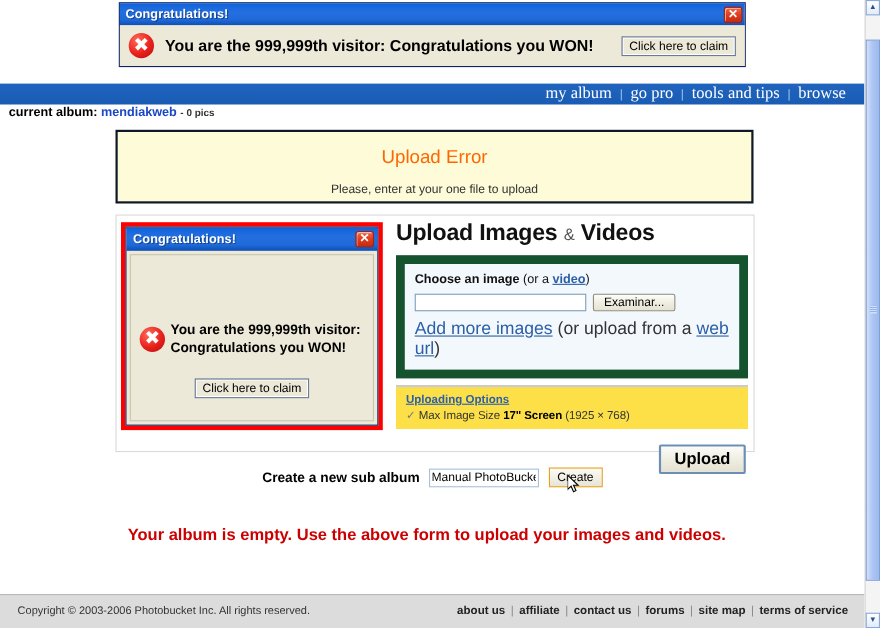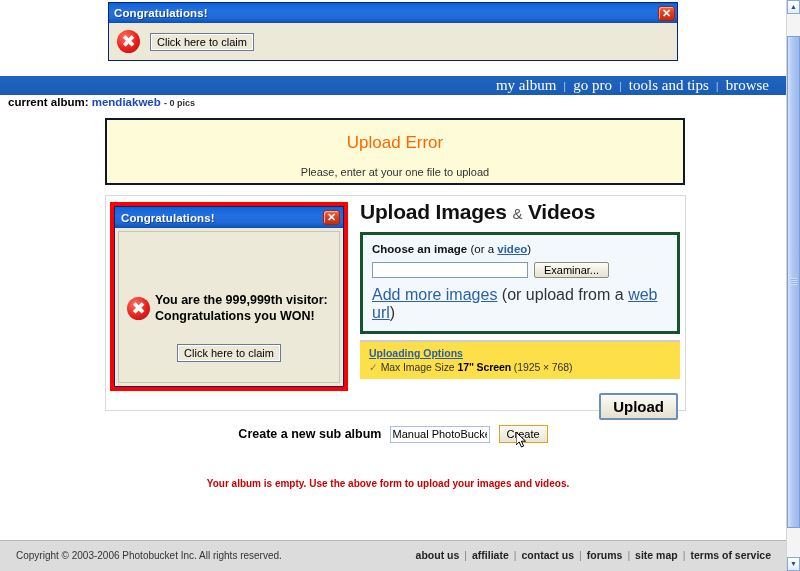--- a/index.html
+++ b/index.html
@@ -243,21 +243,21 @@
     color: #111;
     margin: 0 0 8px 0;
     letter-spacing: -0.2px;
   }
   .upload-heading .amp {
     font-size: 15px;
     font-weight: normal;
     color: #555;
   }
   .choose-box {
-    border: 3px solid #14532d;
+    border: 8px solid #14532d;
     background: #f3f8fd;
     padding: 8px 9px 9px 9px;
     box-sizing: border-box;
   }
   .choose-label {
     font-size: 11.5px;
     font-weight: bold;
     color: #111;
     margin-bottom: 7px;
   }
@@ -375,21 +375,21 @@
     pointer-events: none;
   }
 
   
   .empty-note {
     position: absolute;
     left: 0; top: 478px;
     width: 776px;
     text-align: center;
     color: #cc0000;
-    font-size: 10px;
+    font-size: 15px;
     font-weight: bold;
   }
 
   
   .footer {
     position: absolute;
     left: 0;
     top: 540px;
     width: 786px;
     height: 31px;
@@ -467,20 +467,21 @@
 
 <div id="page">
 
   <div class="top-popup">
     <div class="popup-title">
       <span class="popup-title-text">Congratulations!</span>
       <span class="win-close">✕</span>
     </div>
     <div class="popup-body">
       <span class="err-icon">✖</span>
+      <span class="popup-msg">You are the 999,999th visitor: Congratulations you WON!</span>
       <button class="claim-btn">Click here to claim</button>
     </div>
   </div>
 
   <div class="navbar">
     <a>my album</a>
     <span class="nav-sep">|</span>
     <a>go pro</a>
     <span class="nav-sep">|</span>
     <a>tools and tips</a>

